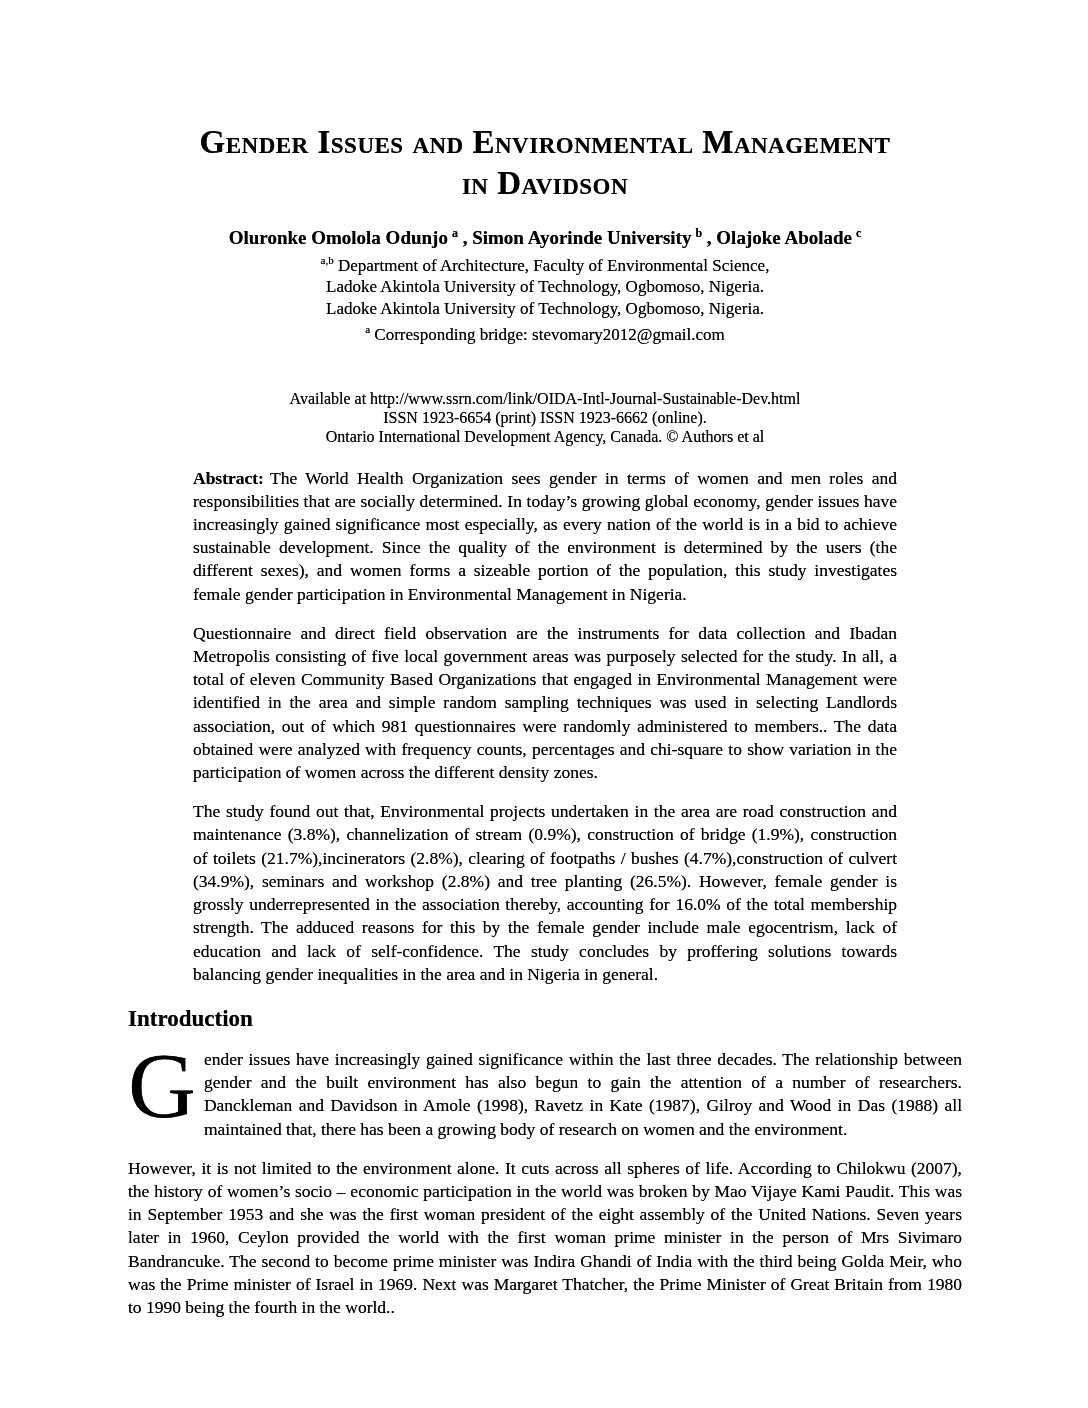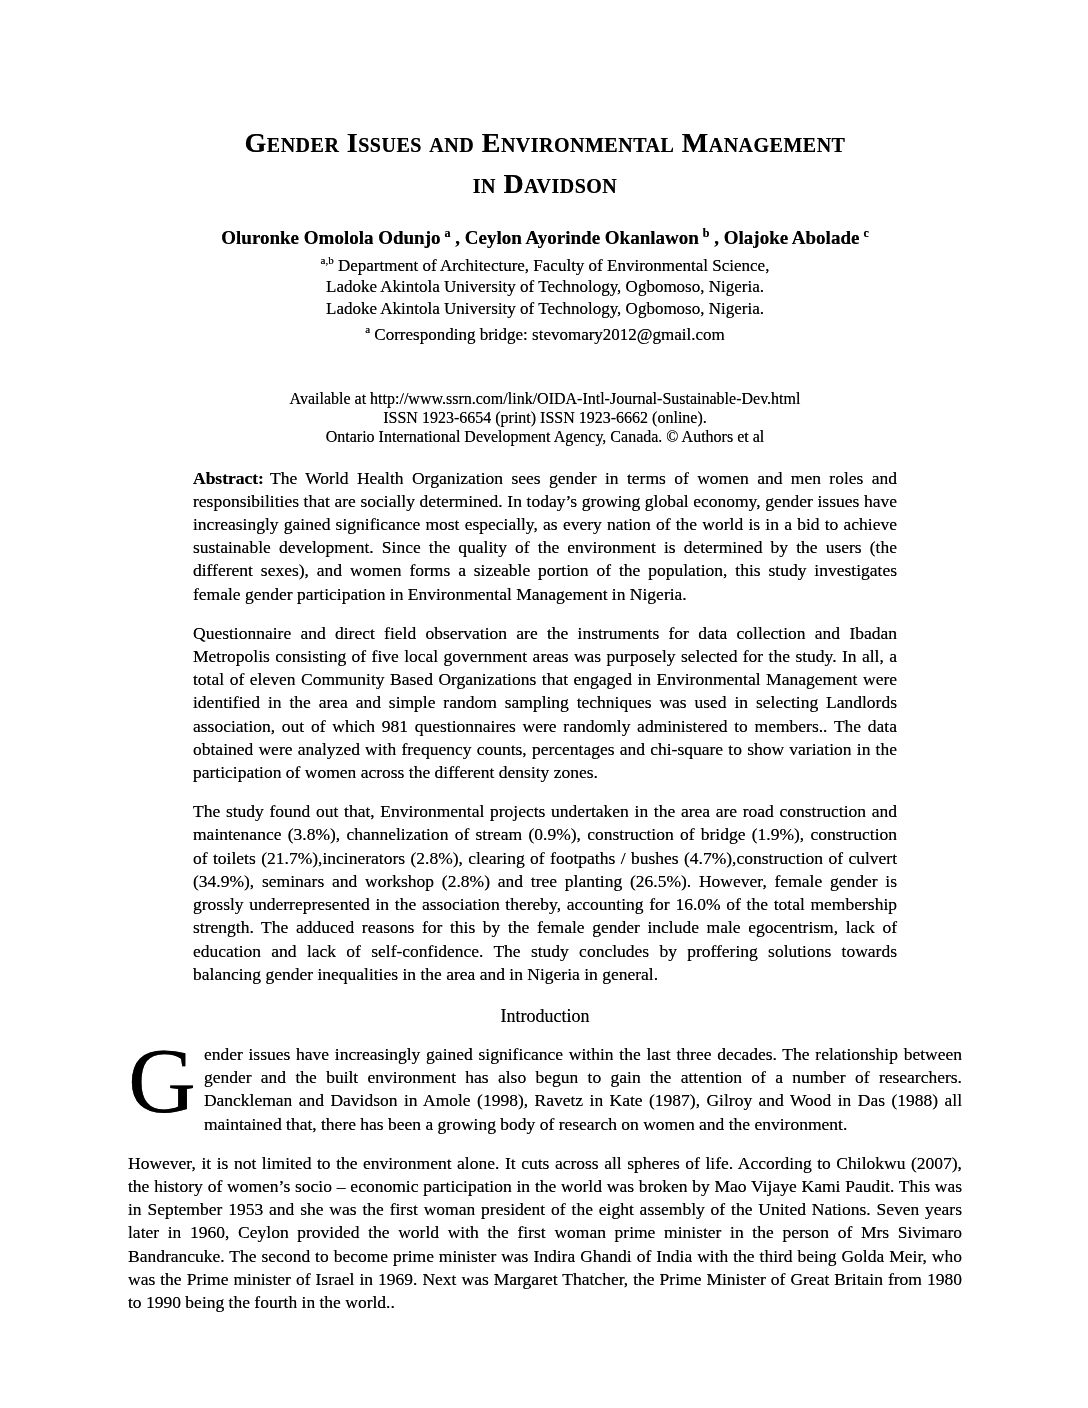--- a/index.html
+++ b/index.html
@@ -17,21 +17,21 @@
   .col { margin: 0 126px 0 128px; } 
   .pre { white-space: pre-wrap; }
 
   
   h1.title {
     margin: 0;
     padding-top: 122px;
     text-align: center;
     font-variant: small-caps;
     font-weight: 700;
-    font-size: 28px;
+    font-size: 33px;
     line-height: 41px;
     letter-spacing: 0.5px;
   }
   h1.title .t-line { display: block; }
 
   
   .authors {
     margin-top: 17px;
     text-align: center;
     font-weight: 700;
@@ -67,23 +67,23 @@
   }
   .b { font-weight: 700; }
   .label-gap { margin-right: 6px; }
 
   
   .keywords { margin-top: 16px; }
 
   
   h2.section-heading {
     margin: 20px 0 12px 0;
-    text-align: center;
-    font-size: 18px;
-    font-weight: 400;
+    text-align: left;
+    font-size: 23px;
+    font-weight: 700;
   }
   .intro-para { margin-bottom: 13px; }
   .dropcap {
     float: left;
     font-size: 94px;
     line-height: 70px;
     padding: 2px 8px 0 0;
     font-weight: 400;
   }
 </style>
@@ -92,21 +92,21 @@
 
 <div class="page">
   <div class="col">
 
     <h1 class="title">
       <span class="t-line">Gender Issues and Environmental Management</span>
       <span class="t-line">in Davidson</span>
     </h1>
 
     <div class="authors">
-      <span>Oluronke Omolola Odunjo</span><sup>a</sup><span class="pre"> , </span><span>Ceylon Ayorinde Okanlawon</span><sup>b</sup><span class="pre"> , </span><span>Olajoke Abolade</span><sup>c</sup>
+      <span>Oluronke Omolola Odunjo</span><sup>a</sup><span class="pre"> , </span><span>Simon Ayorinde University</span><sup>b</sup><span class="pre"> , </span><span>Olajoke Abolade</span><sup>c</sup>
     </div>
 
     <div class="affiliations">
       <div><sup>a,b</sup><span class="pre"> Department of Architecture, Faculty of Environmental Science,</span></div>
       <div><span class="pre">Ladoke Akintola University of Technology, Ogbomoso, Nigeria.</span></div>
       <div><span class="pre">Ladoke Akintola University of Technology, Ogbomoso, Nigeria.</span></div>
       <div><sup>a</sup><span class="pre"> Corresponding bridge: stevomary2012@gmail.com</span></div>
     </div>
 
     <div class="availability">

